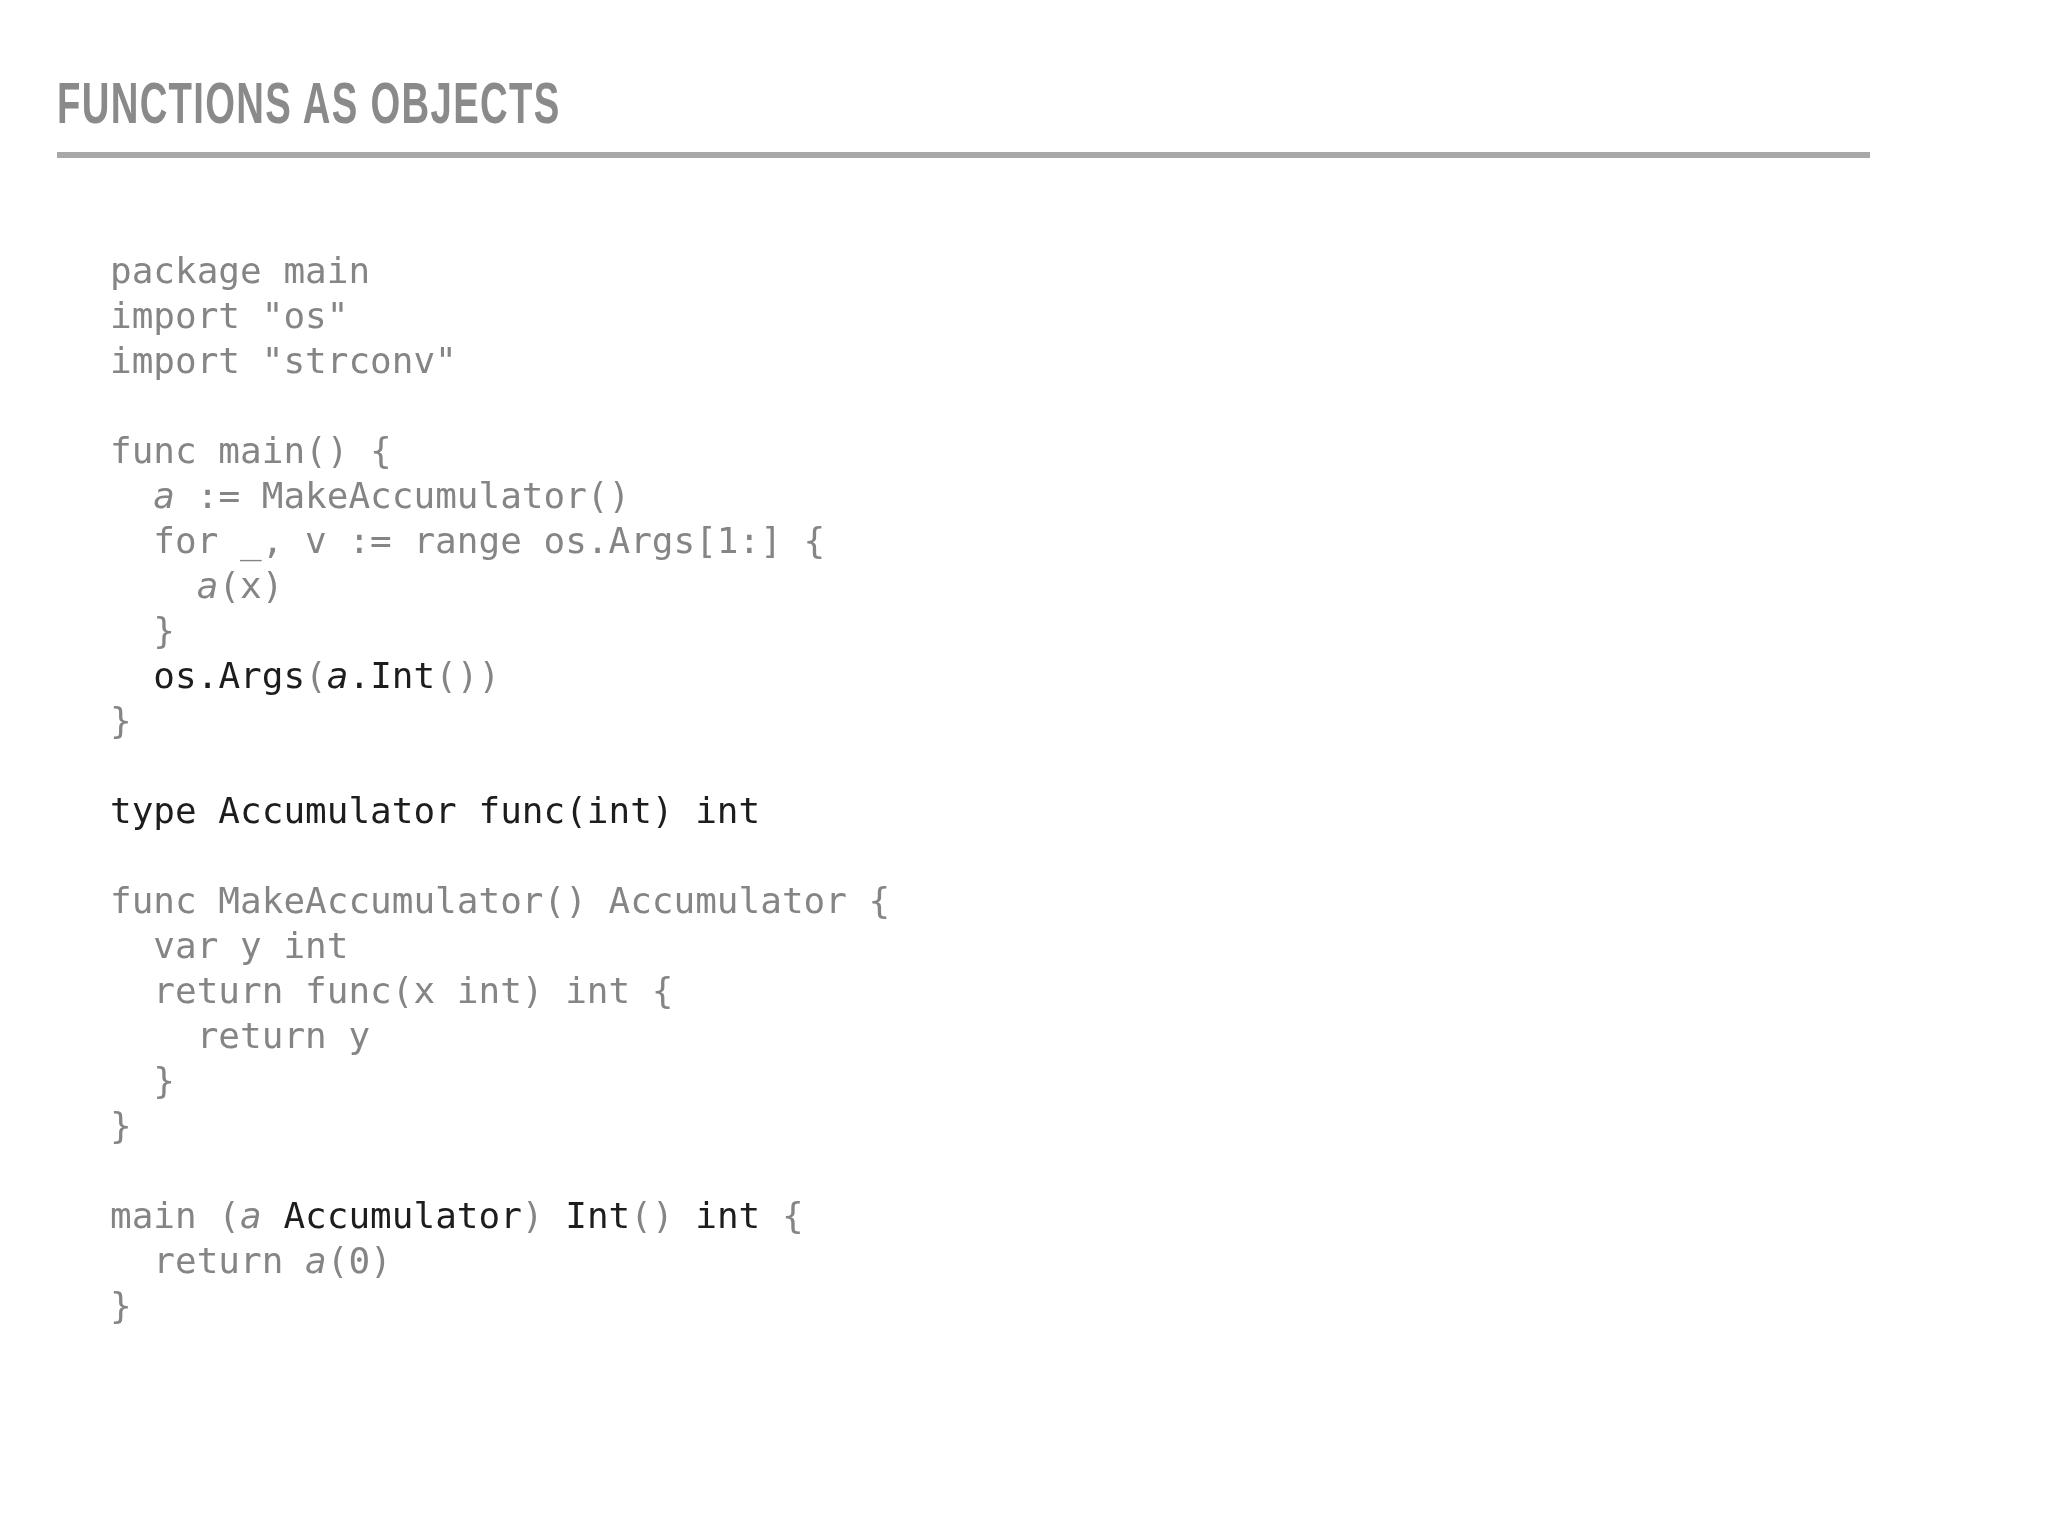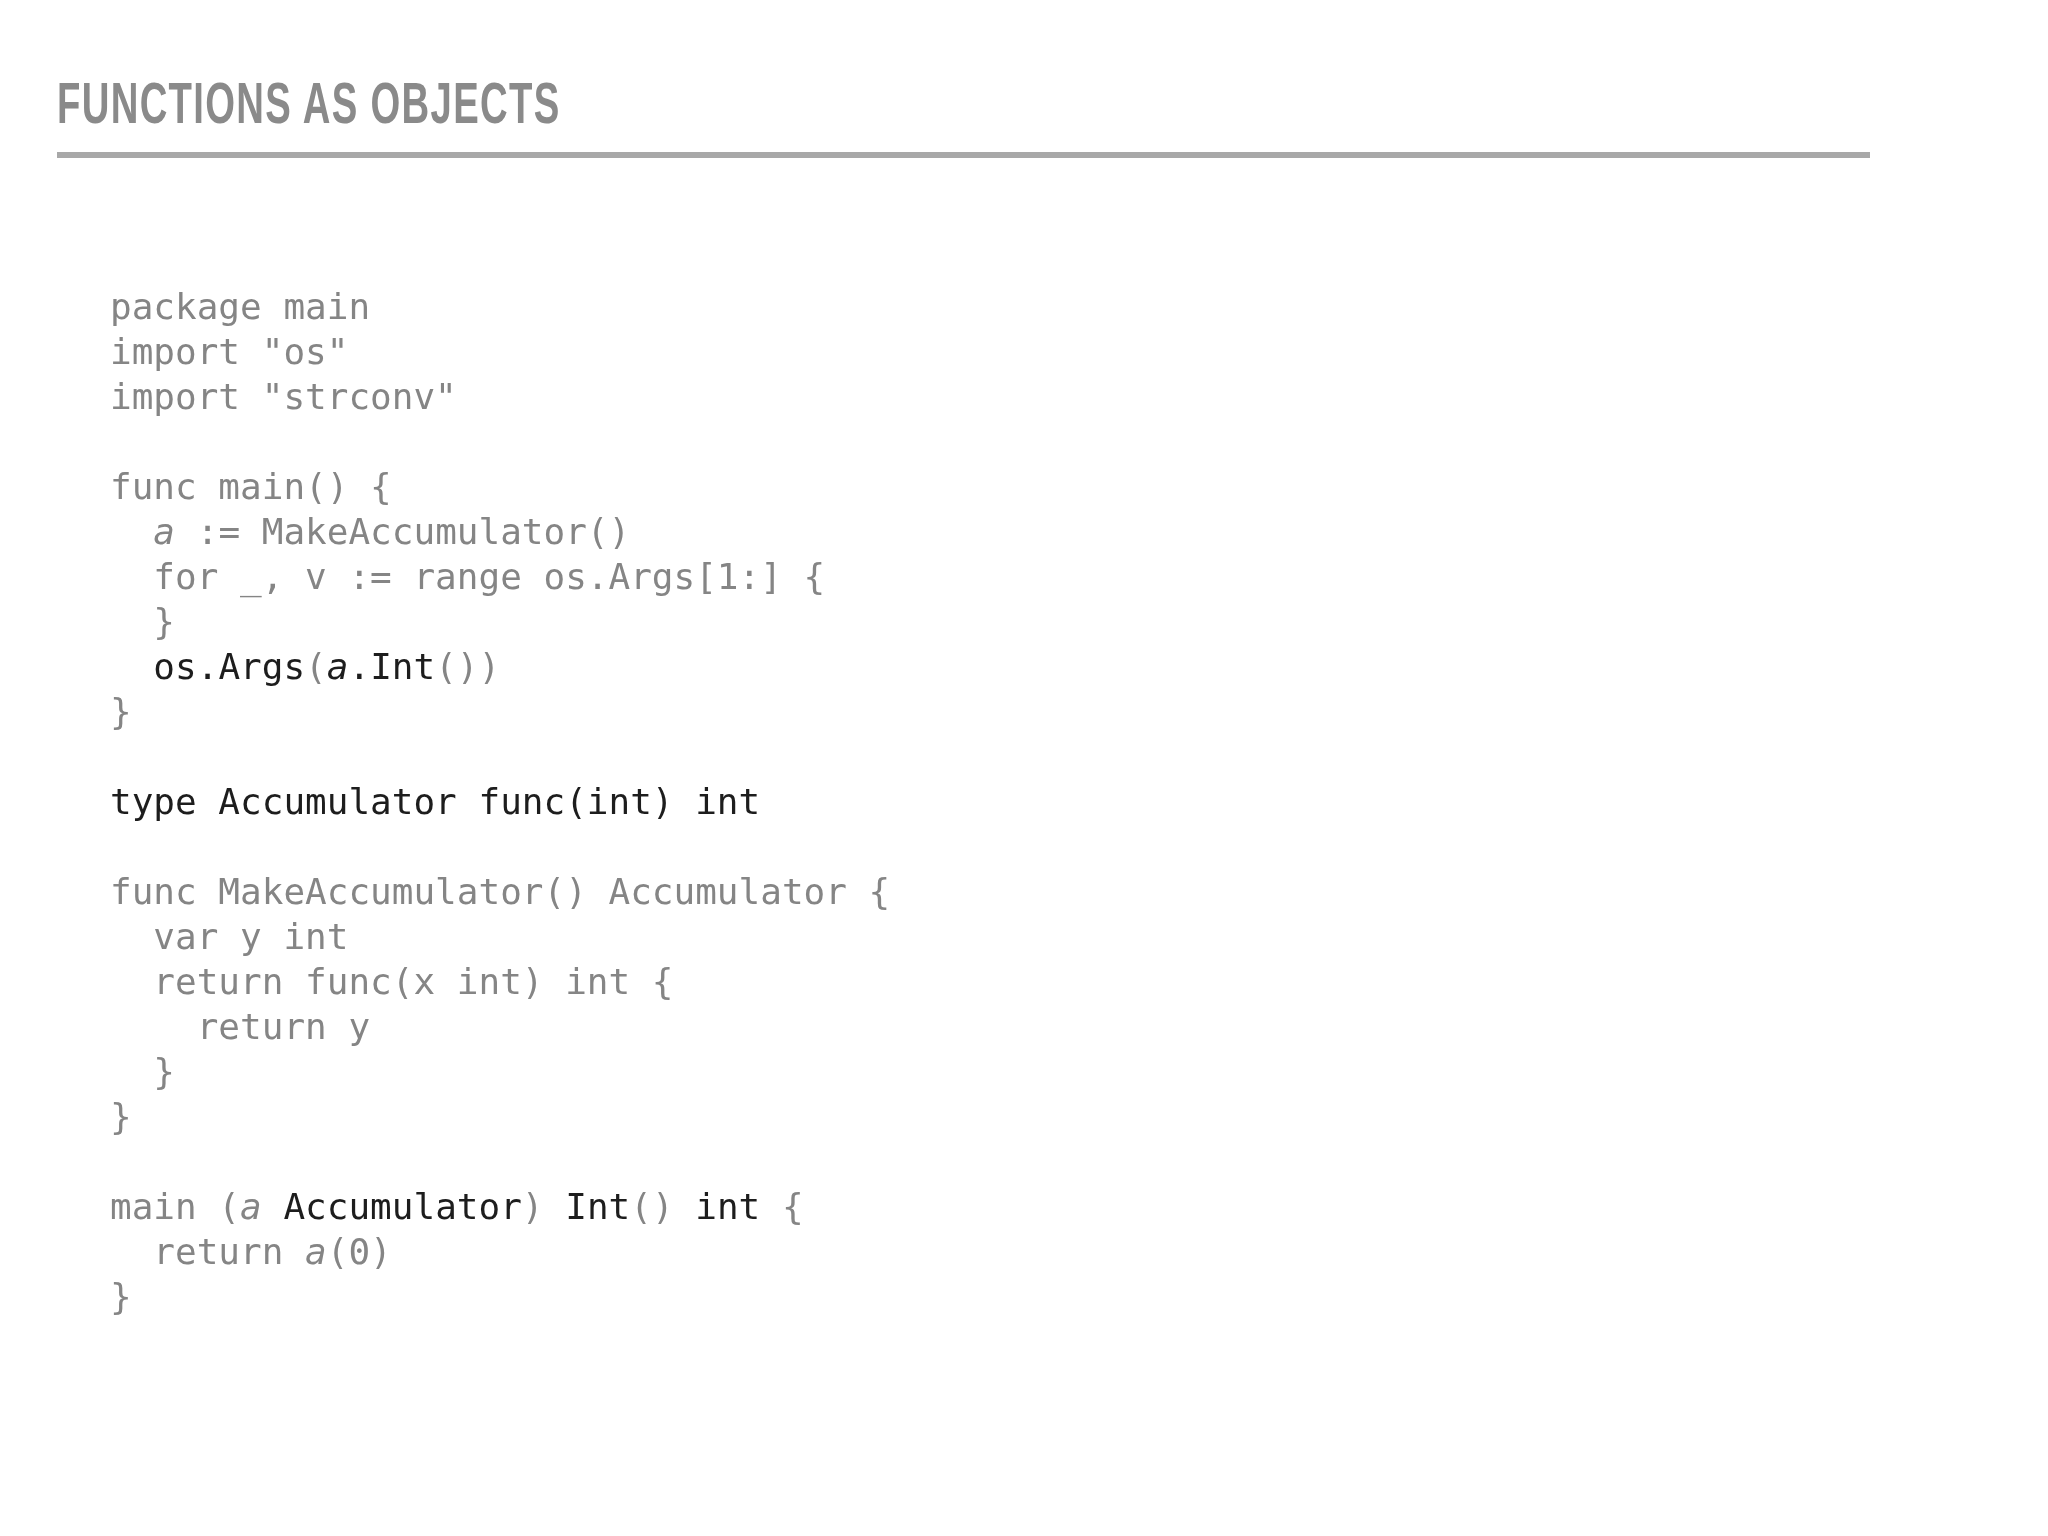--- a/index.html
+++ b/index.html
@@ -43,21 +43,20 @@
     background: var(--rule-color);
   }
   .code-block {
     position: absolute;
     left: 110px;
     top: 248px;
     font-family: "DejaVu Sans Mono", "Liberation Mono", monospace;
     font-size: 36px;
     line-height: 45px;
     color: var(--code-gray);
-    margin-top: 36px;
   }
   .code-line {
     white-space: pre;
     min-height: 45px;
   }
   .seg-g  { color: var(--code-gray);  font-style: normal; }
   .seg-gi { color: var(--code-gray);  font-style: italic; }
   .seg-b  { color: var(--code-black); font-style: normal; }
   .seg-bi { color: var(--code-black); font-style: italic; }
 </style>
@@ -68,20 +67,21 @@
   <div class="slide-title">FUNCTIONS AS OBJECTS</div>
   <div class="title-divider"></div>
   <div class="code-block">
       <div class="code-line"><span class="seg-g">package main</span></div>
       <div class="code-line"><span class="seg-g">import "os"</span></div>
       <div class="code-line"><span class="seg-g">import "strconv"</span></div>
       <div class="code-line">&nbsp;</div>
       <div class="code-line"><span class="seg-g">func main() {</span></div>
       <div class="code-line"><span class="seg-g">  </span><span class="seg-gi">a</span><span class="seg-g"> := MakeAccumulator()</span></div>
       <div class="code-line"><span class="seg-g">  for _, v := range os.Args[1:] {</span></div>
+      <div class="code-line"><span class="seg-g">    </span><span class="seg-gi">a</span><span class="seg-g">(x)</span></div>
       <div class="code-line"><span class="seg-g">  }</span></div>
       <div class="code-line"><span class="seg-g">  </span><span class="seg-b">os.Args</span><span class="seg-g">(</span><span class="seg-bi">a</span><span class="seg-b">.Int</span><span class="seg-g">())</span></div>
       <div class="code-line"><span class="seg-g">}</span></div>
       <div class="code-line">&nbsp;</div>
       <div class="code-line"><span class="seg-b">type Accumulator func(int) int</span></div>
       <div class="code-line">&nbsp;</div>
       <div class="code-line"><span class="seg-g">func MakeAccumulator() Accumulator {</span></div>
       <div class="code-line"><span class="seg-g">  var y int</span></div>
       <div class="code-line"><span class="seg-g">  return func(x int) int {</span></div>
       <div class="code-line"><span class="seg-g">    return y</span></div>

